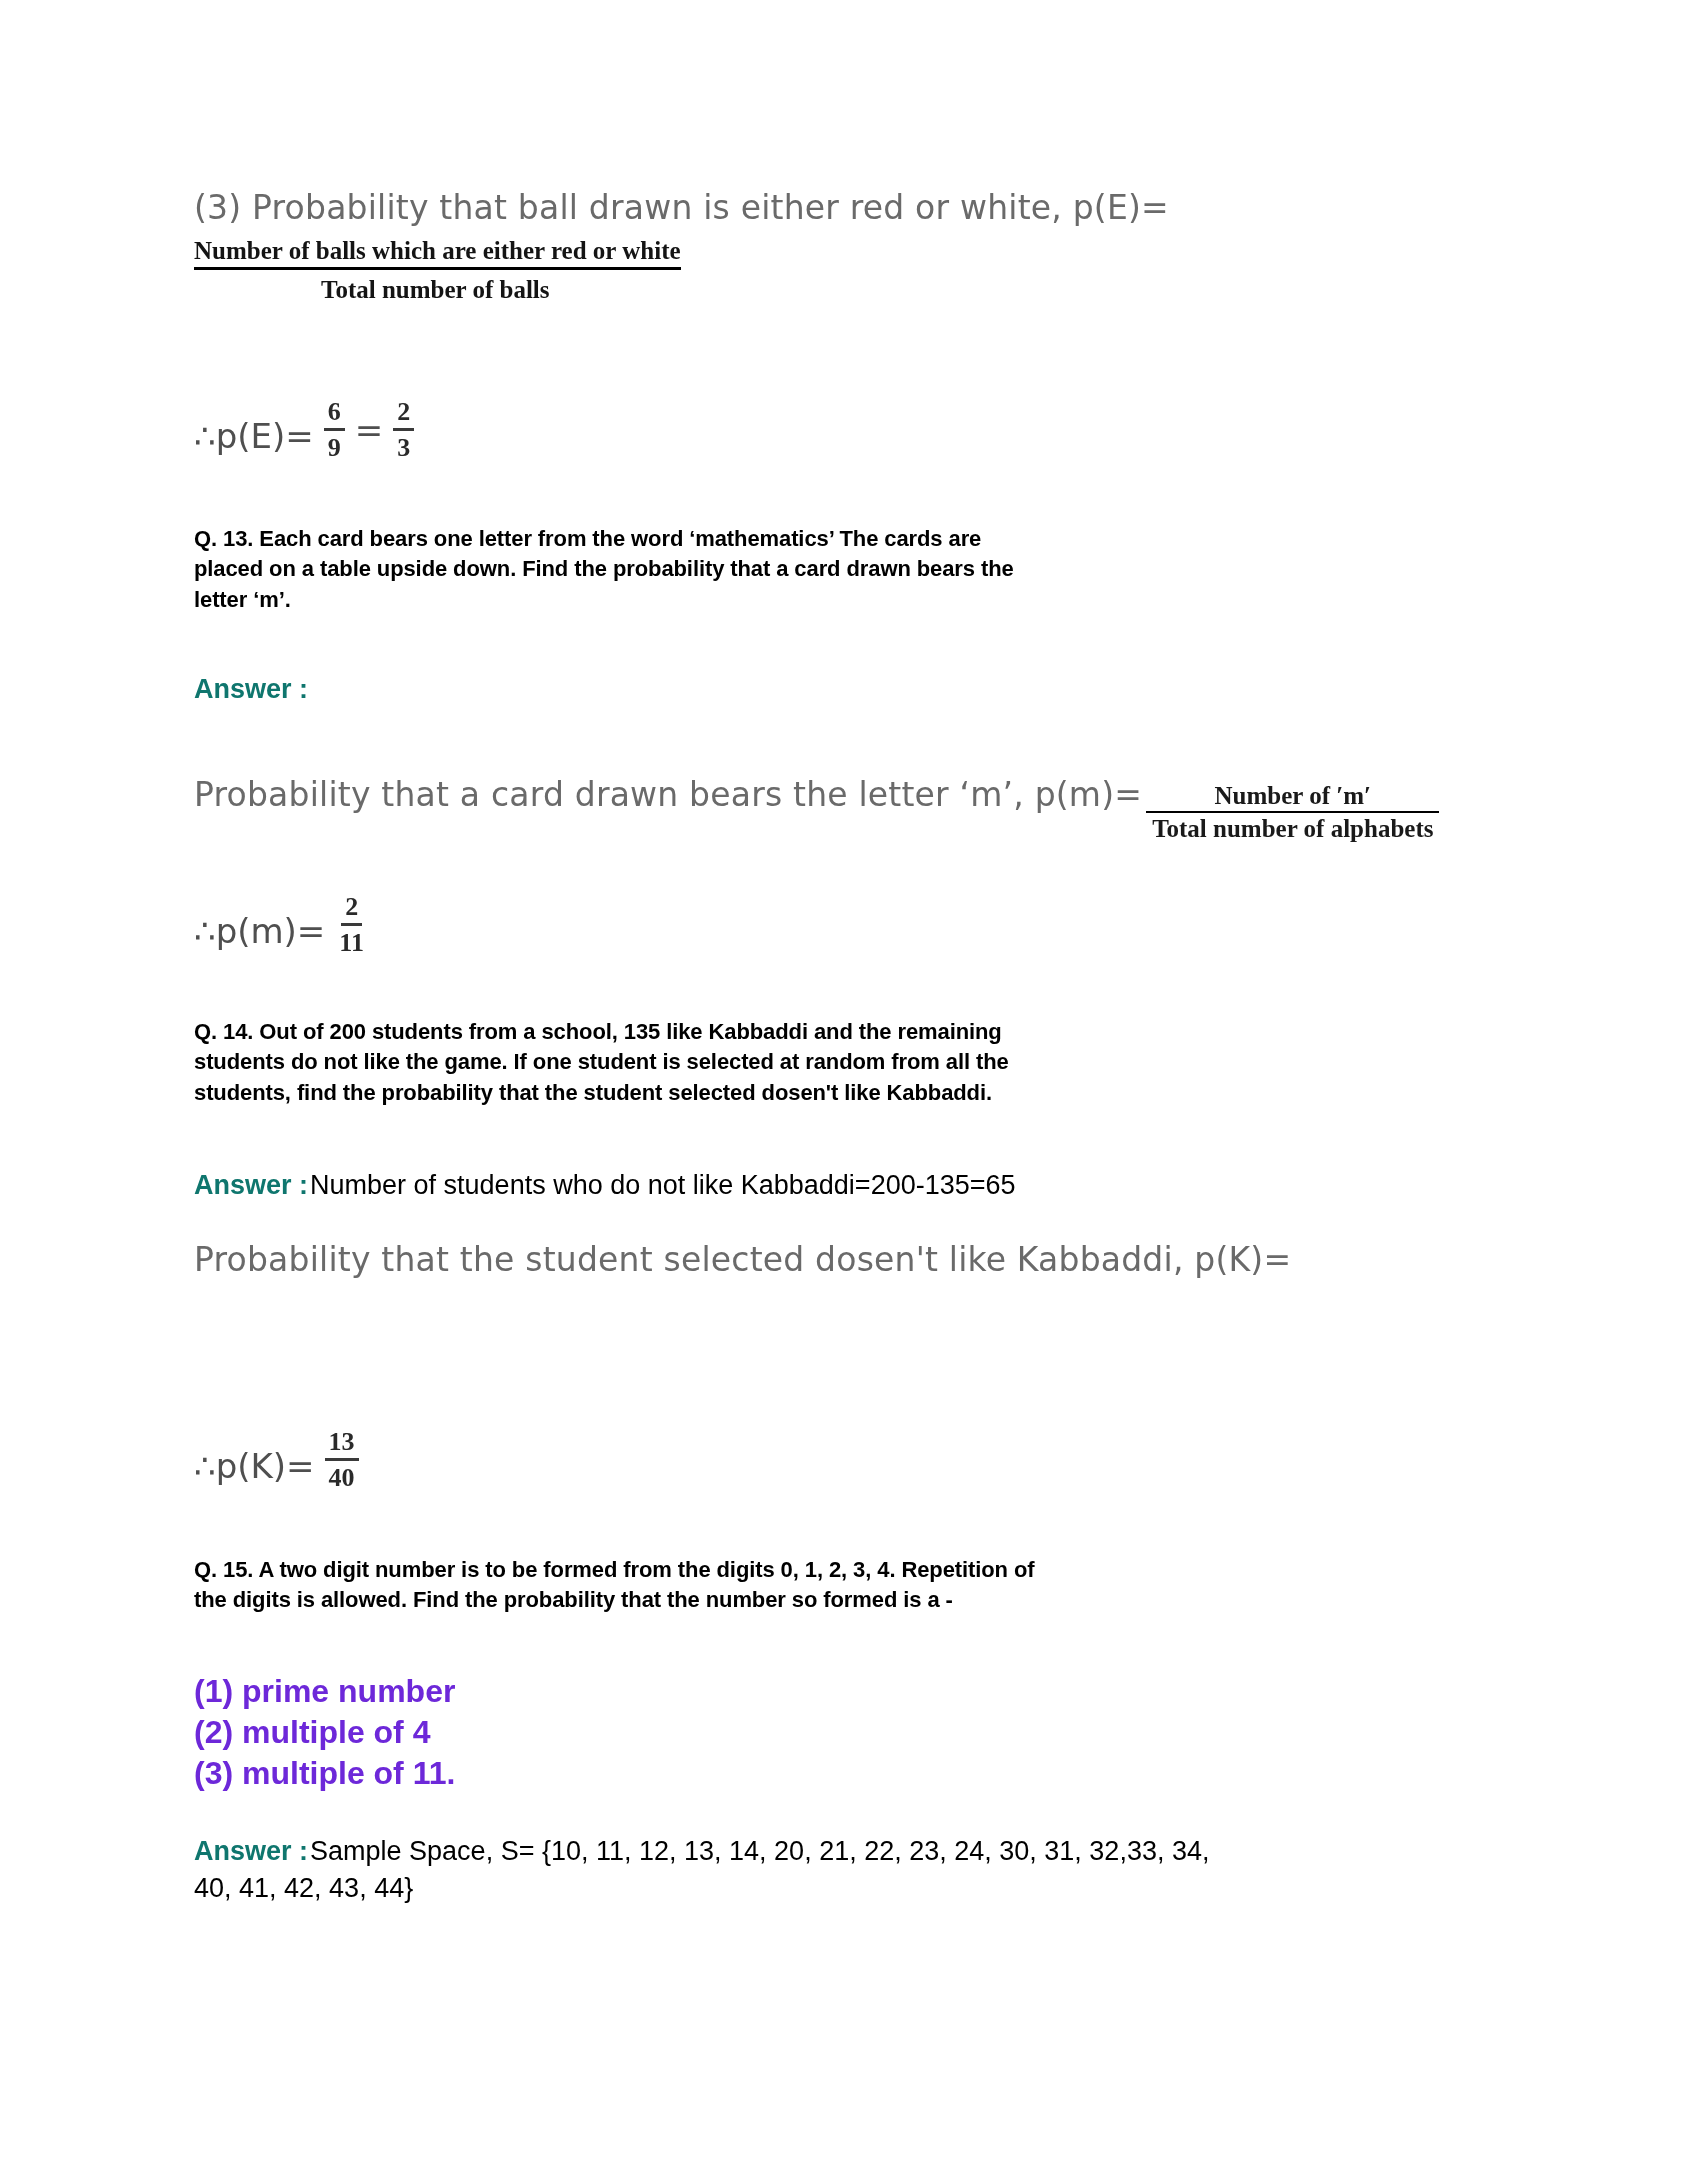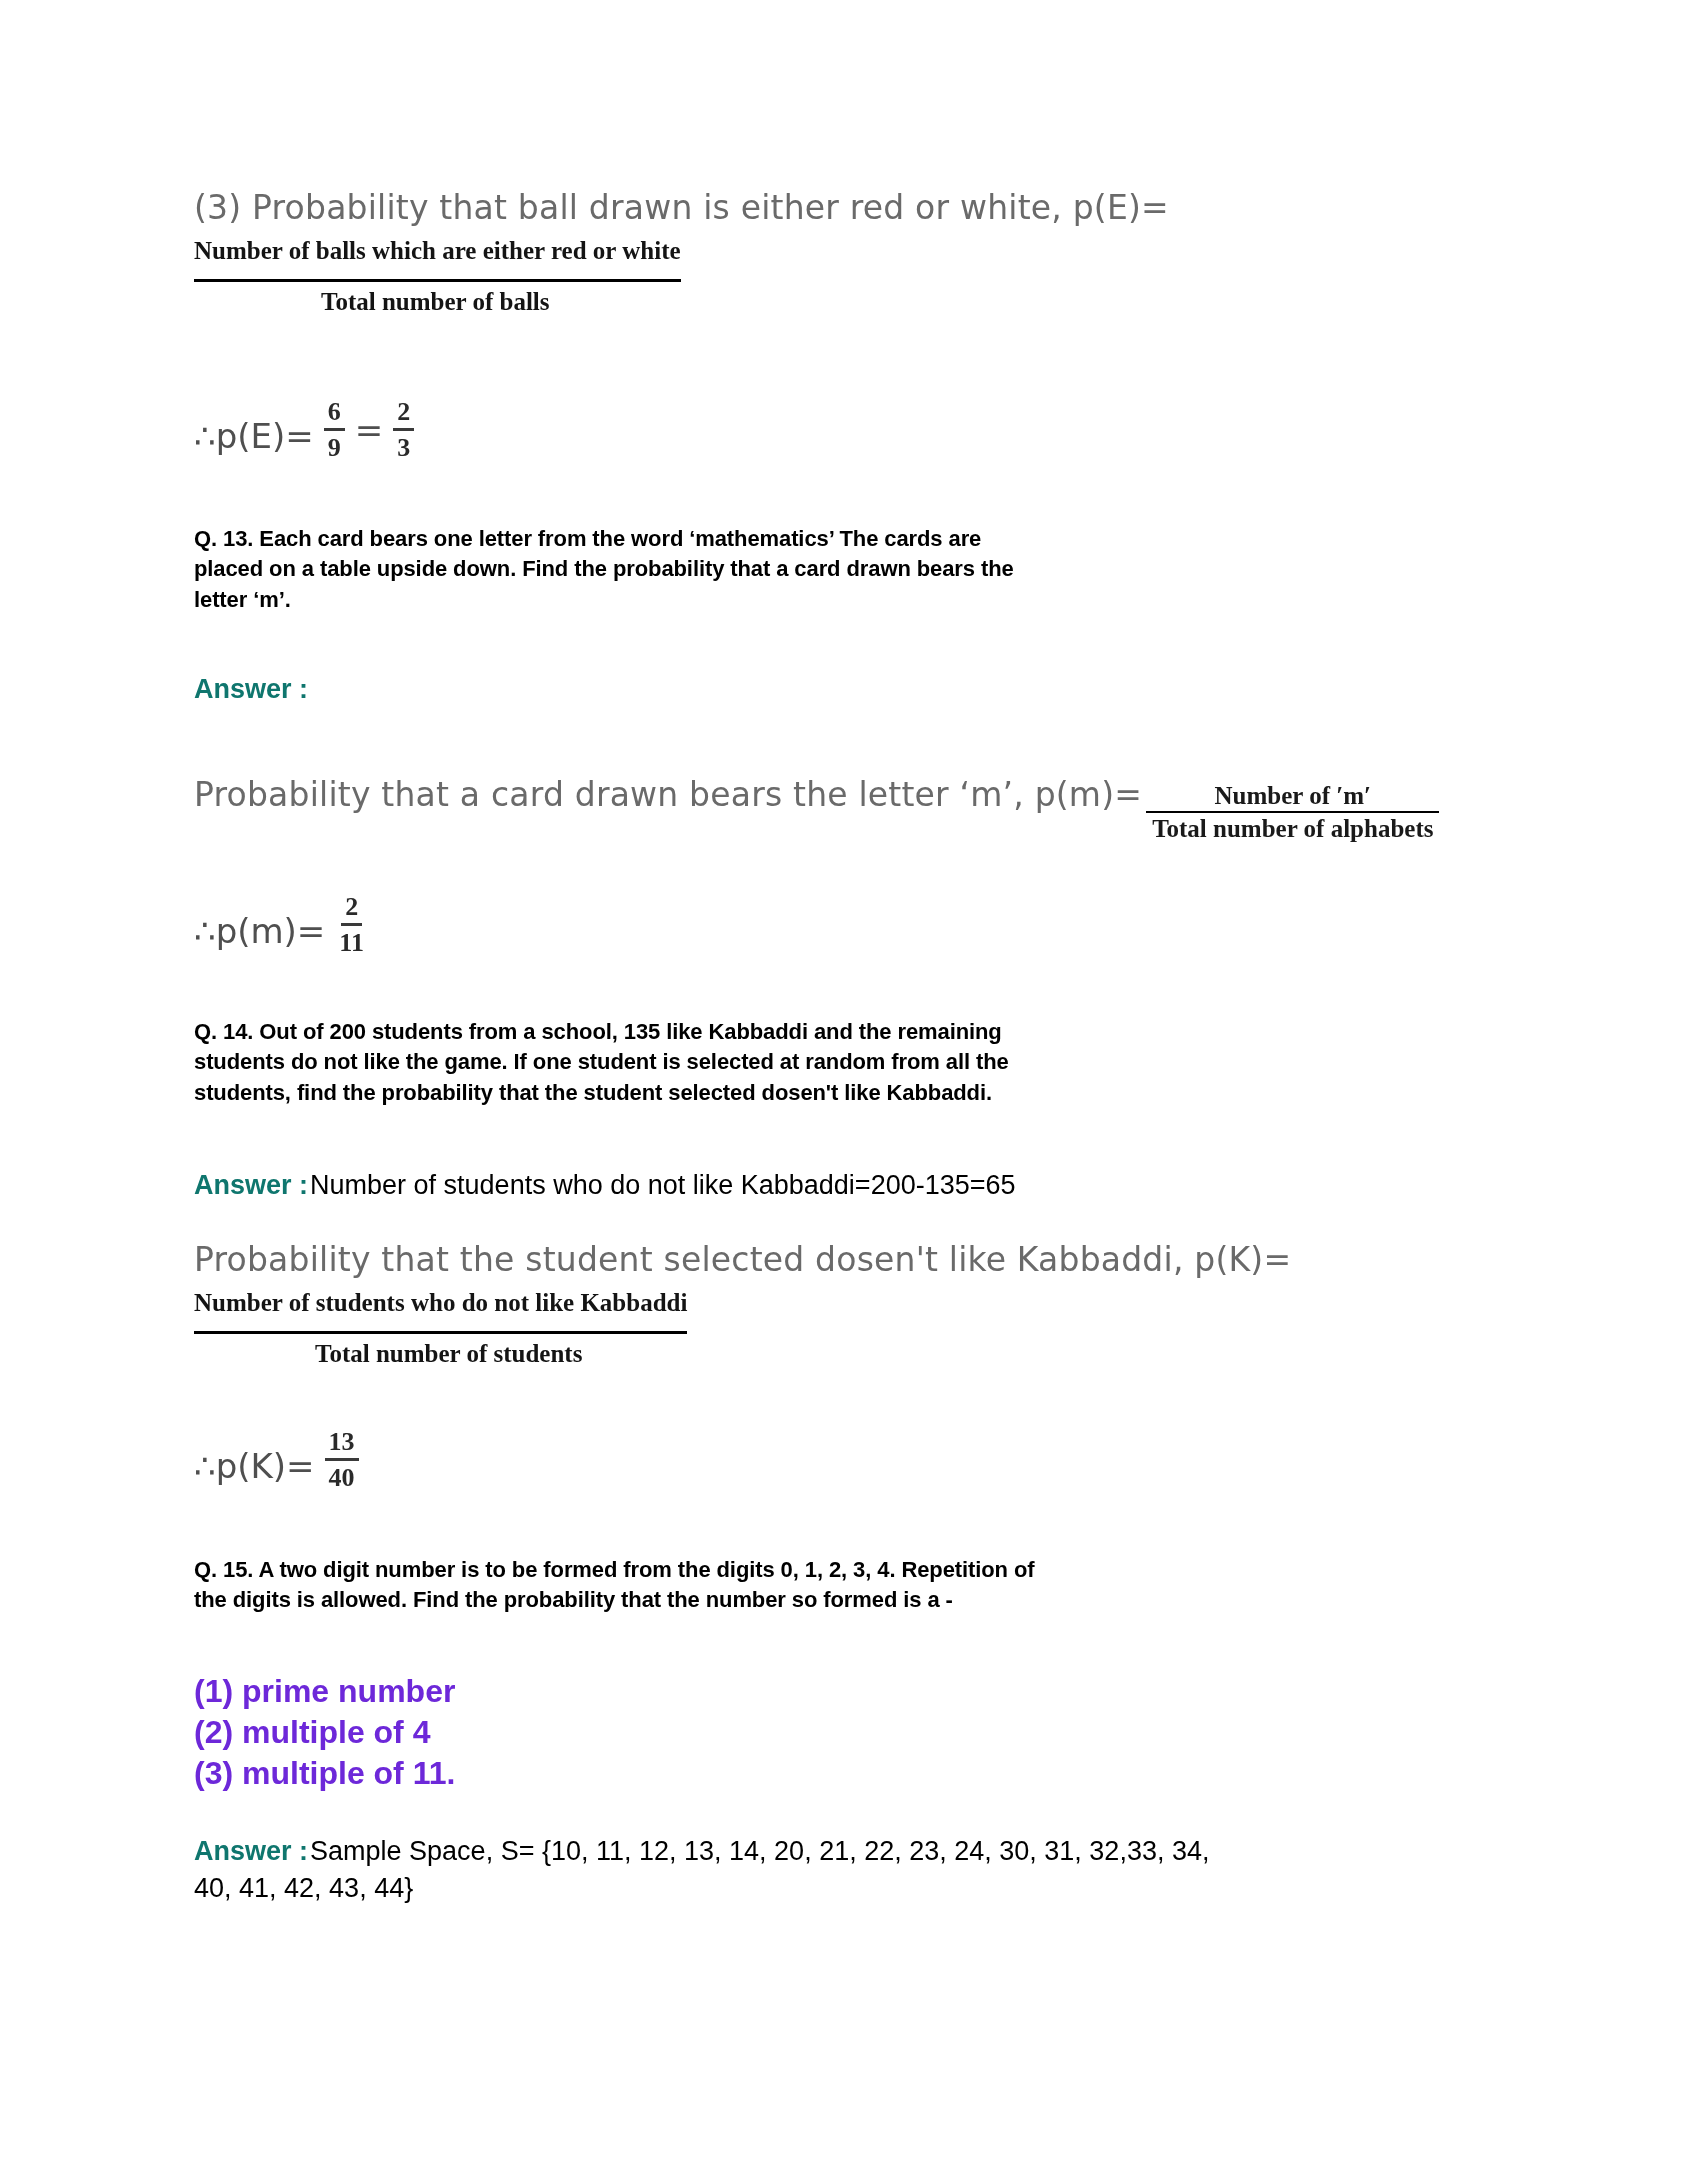--- a/index.html
+++ b/index.html
@@ -66,21 +66,21 @@
   
   .formula-block {
     position: relative;
   }
   .formula-block .fnum {
     font-family: "Liberation Serif", serif;
     font-weight: 700;
     font-size: 25px;
     color: #141414;
     display: inline-block;
-    padding-bottom: 14px;
+    padding-bottom: 2px;
     border-bottom: 3px solid #000;
     white-space: nowrap;
   }
   .formula-block .fden {
     font-family: "Liberation Serif", serif;
     font-weight: 700;
     font-size: 25px;
     color: #141414;
     display: block;
     white-space: nowrap;
@@ -215,24 +215,20 @@
     </div>
 
     <div class="blk" style="left:0px; top:1164px;">
       <div class="answer-line">
         <span class="answer-label">Answer :</span><span>Number of students who do not like Kabbaddi=200-135=65</span>
       </div>
     </div>
 
     <div class="blk" style="left:0px; top:1238px;">
       <div class="scan-line">Probability that the student selected dosen't like Kabbaddi, p(K)=</div>
-      <div class="formula-block" style="margin-top:10px;">
-        <span class="fnum">Number of students who do not like Kabbaddi</span>
-        <span class="fden" style="padding-left:121px;">Total number of students</span>
-      </div>
     </div>
 
     <div class="blk" style="left:0px; top:1426px;">
       <div class="result">
         <span class="lead">∴p(K)=</span>
         <span class="rfrac">
           <span class="rn">13</span>
           <span class="rd">40</span>
         </span>
       </div>

